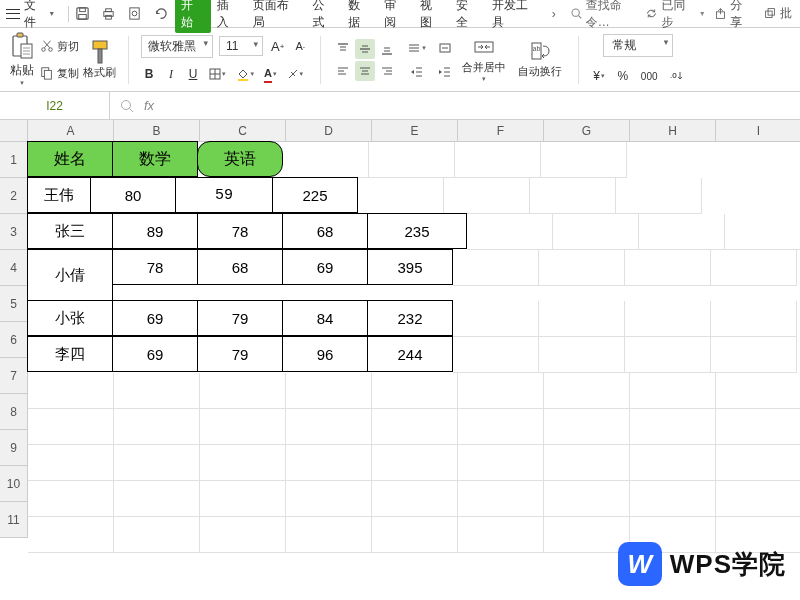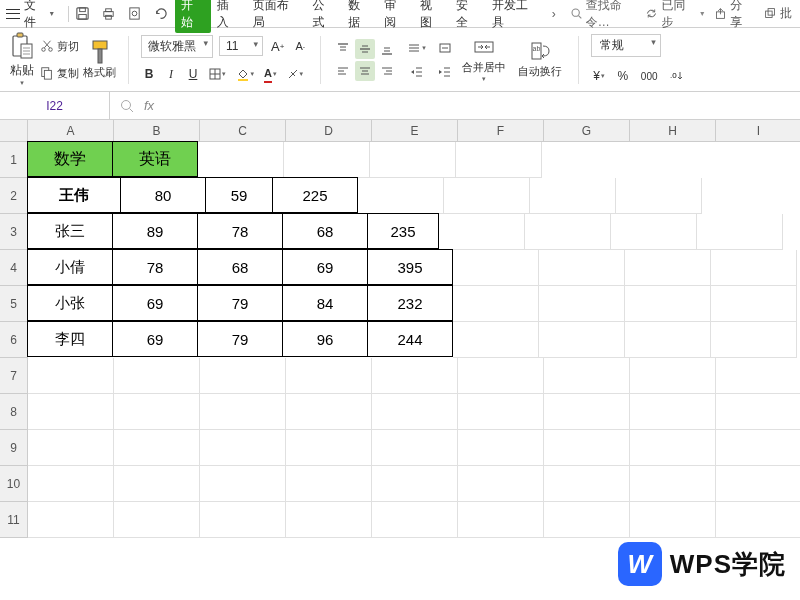--- a/index.html
+++ b/index.html
@@ -43,21 +43,21 @@
 .ribbon .align-cell.active { background: #d8e8d0; }
 .ribbon .extra-col { display: flex; flex-direction: column; gap: 6px; margin-left: 4px; }
 .ribbon .big-btn { display: flex; flex-direction: column; align-items: center; cursor: pointer; padding: 2px 4px; font-size: 11px; }
 .ribbon .big-btn-icon { width: 22px; height: 22px; margin-bottom: 2px; }
 .ribbon .numfmt-select { border: 1px solid #ccc; padding: 2px 18px 2px 8px; font-size: 12px; background: #fff; cursor: pointer; position: relative; width: 70px; }
 .ribbon .numfmt-select::after { content: "▾"; position: absolute; right: 4px; font-size: 9px; color: #666; }
 .ribbon .numfmt-row { display: flex; align-items: center; gap: 8px; margin-top: 6px; }
 
 
 .formula-bar { height: 28px; border-bottom: 1px solid #d0d0d0; display: flex; align-items: center; background: #fff; }
-.name-box { width: 110px; border-right: 1px solid #d0d0d0; height: 100%; display: flex; align-items: center; padding: 0 8px; font-size: 12px; position: relative; color: #4c1d95; justify-content: center; }
+.name-box { width: 110px; border-right: 1px solid #d0d0d0; height: 100%; display: flex; align-items: center; padding: 0 8px; font-size: 12px; position: relative; color: #4d7c0f; justify-content: center; }
 .fb-btns { display: flex; align-items: center; padding: 0 10px; gap: 10px; color: #888; }
 .fb-btns span { cursor: pointer; }
 .fb-input { flex: 1; height: 100%; padding: 0 6px; }
 
 
 .grid-wrap { position: relative; height: calc(600px - 28px - 64px - 28px); overflow: hidden; background: #fff; }
 .corner { position: absolute; left: 0; top: 0; width: 28px; height: 22px; background: #f0f0f0; border-right: 1px solid #ccc; border-bottom: 1px solid #ccc; }
 .col-headers { position: absolute; left: 28px; top: 0; height: 22px; display: flex; }
 .col-header { background: #f0f0f0; border-right: 1px solid #ccc; border-bottom: 1px solid #ccc; display: flex; align-items: center; justify-content: center; font-size: 12px; color: #555; cursor: pointer; }
 .row-headers { position: absolute; left: 0; top: 22px; width: 28px; }
@@ -335,21 +335,21 @@
       <svg class="big-btn-icon" viewBox="0 0 22 22">
           <rect x="3" y="3" width="9" height="16" fill="none" stroke="#555"></rect>
           <text x="7.5" y="11" font-size="7" text-anchor="middle" fill="#555">ab</text>
           <path d="M14 6 Q20 6 20 11 Q20 16 14 16 M15 14 L13 16 L15 18" fill="none" stroke="#555"></path>
         </svg>
       <span>自动换行</span>
     </div>
   </div>
   <div class="vsep"></div>
 
-  <div class="group" style="flex-direction:column;align-items:flex-start">
+  <div class="group" style="flex-direction:column;align-items:center">
     <div class="numfmt-select"><span>常规</span></div>
     <div class="numfmt-row">
       <span class="tb-btn dd">¥</span>
       <span class="tb-btn">%</span>
       <span class="tb-btn">
           <sup>0</sup>
           <sub>00</sub>
         </span>
       <span class="tb-btn">
           <svg width="14" height="12" viewBox="0 0 14 12">
@@ -398,50 +398,51 @@
       <div class="row-header" style="height: 36px;">5</div>
       <div class="row-header" style="height: 36px;">6</div>
       <div class="row-header" style="height: 36px;">7</div>
       <div class="row-header" style="height: 36px;">8</div>
       <div class="row-header" style="height: 36px;">9</div>
       <div class="row-header" style="height: 36px;">10</div>
       <div class="row-header" style="height: 36px;">11</div>
     </div>
   <div class="cells" id="cells">
       <div class="cell-row">
+        <div class="cell data-cell header-cell" style="width: 86px; height: 36px;">姓名</div>
         <div class="cell data-cell header-cell" style="width: 86px; height: 36px;">数学</div>
-        <div class="cell data-cell header-cell" style="width: 86px; height: 36px;">英语</div>
-        <div class="cell" style="width: 86px; height: 36px;"></div>
-        <div class="cell" style="width: 86px; height: 36px;"></div>
-        <div class="cell" style="width: 86px; height: 36px;"></div>
-        <div class="cell" style="width: 86px; height: 36px;"></div>
-      </div>
-      <div class="cell-row">
-        <div class="cell data-cell" style="width: 94px; height: 36px; font-weight: bold;">王伟</div>
+        <div class="cell data-cell header-cell" style="width: 86px; height: 36px; border-radius: 13px;">英语</div>
+        <div class="cell" style="width: 86px; height: 36px;"></div>
+        <div class="cell" style="width: 86px; height: 36px;"></div>
+        <div class="cell" style="width: 86px; height: 36px;"></div>
+        <div class="cell" style="width: 86px; height: 36px;"></div>
+      </div>
+      <div class="cell-row">
+        <div class="cell data-cell" style="width: 64px; height: 36px;">王伟</div>
         <div class="cell data-cell" style="width: 86px; height: 36px;">80</div>
-        <div class="cell data-cell" style="width: 68px; height: 36px;">59</div>
+        <div class="cell data-cell" style="width: 98px; height: 36px; font-family: Liberation Mono, monospace;">59</div>
         <div class="cell data-cell" style="width: 86px; height: 36px;">225</div>
         <div class="cell" style="width: 86px; height: 36px;"></div>
         <div class="cell" style="width: 86px; height: 36px;"></div>
         <div class="cell" style="width: 86px; height: 36px;"></div>
         <div class="cell" style="width: 86px; height: 36px;"></div>
       </div>
       <div class="cell-row">
         <div class="cell data-cell" style="width: 86px; height: 36px;">张三</div>
         <div class="cell data-cell" style="width: 86px; height: 36px;">89</div>
         <div class="cell data-cell" style="width: 86px; height: 36px;">78</div>
         <div class="cell data-cell" style="width: 86px; height: 36px;">68</div>
-        <div class="cell data-cell" style="width: 72px; height: 36px;">235</div>
-        <div class="cell" style="width: 86px; height: 36px;"></div>
-        <div class="cell" style="width: 86px; height: 36px;"></div>
-        <div class="cell" style="width: 86px; height: 36px;"></div>
-        <div class="cell" style="width: 86px; height: 36px;"></div>
-      </div>
-      <div class="cell-row">
-        <div class="cell data-cell" style="width: 86px; height: 36px;">小倩</div>
+        <div class="cell data-cell" style="width: 100px; height: 36px;">235</div>
+        <div class="cell" style="width: 86px; height: 36px;"></div>
+        <div class="cell" style="width: 86px; height: 36px;"></div>
+        <div class="cell" style="width: 86px; height: 36px;"></div>
+        <div class="cell" style="width: 86px; height: 36px;"></div>
+      </div>
+      <div class="cell-row">
+        <div class="cell data-cell" style="width: 86px; height: 52px;">小倩</div>
         <div class="cell data-cell" style="width: 86px; height: 36px;">78</div>
         <div class="cell data-cell" style="width: 86px; height: 36px;">68</div>
         <div class="cell data-cell" style="width: 86px; height: 36px;">69</div>
         <div class="cell data-cell" style="width: 86px; height: 36px;">395</div>
         <div class="cell" style="width: 86px; height: 36px;"></div>
         <div class="cell" style="width: 86px; height: 36px;"></div>
         <div class="cell" style="width: 86px; height: 36px;"></div>
         <div class="cell" style="width: 86px; height: 36px;"></div>
       </div>
       <div class="cell-row">

